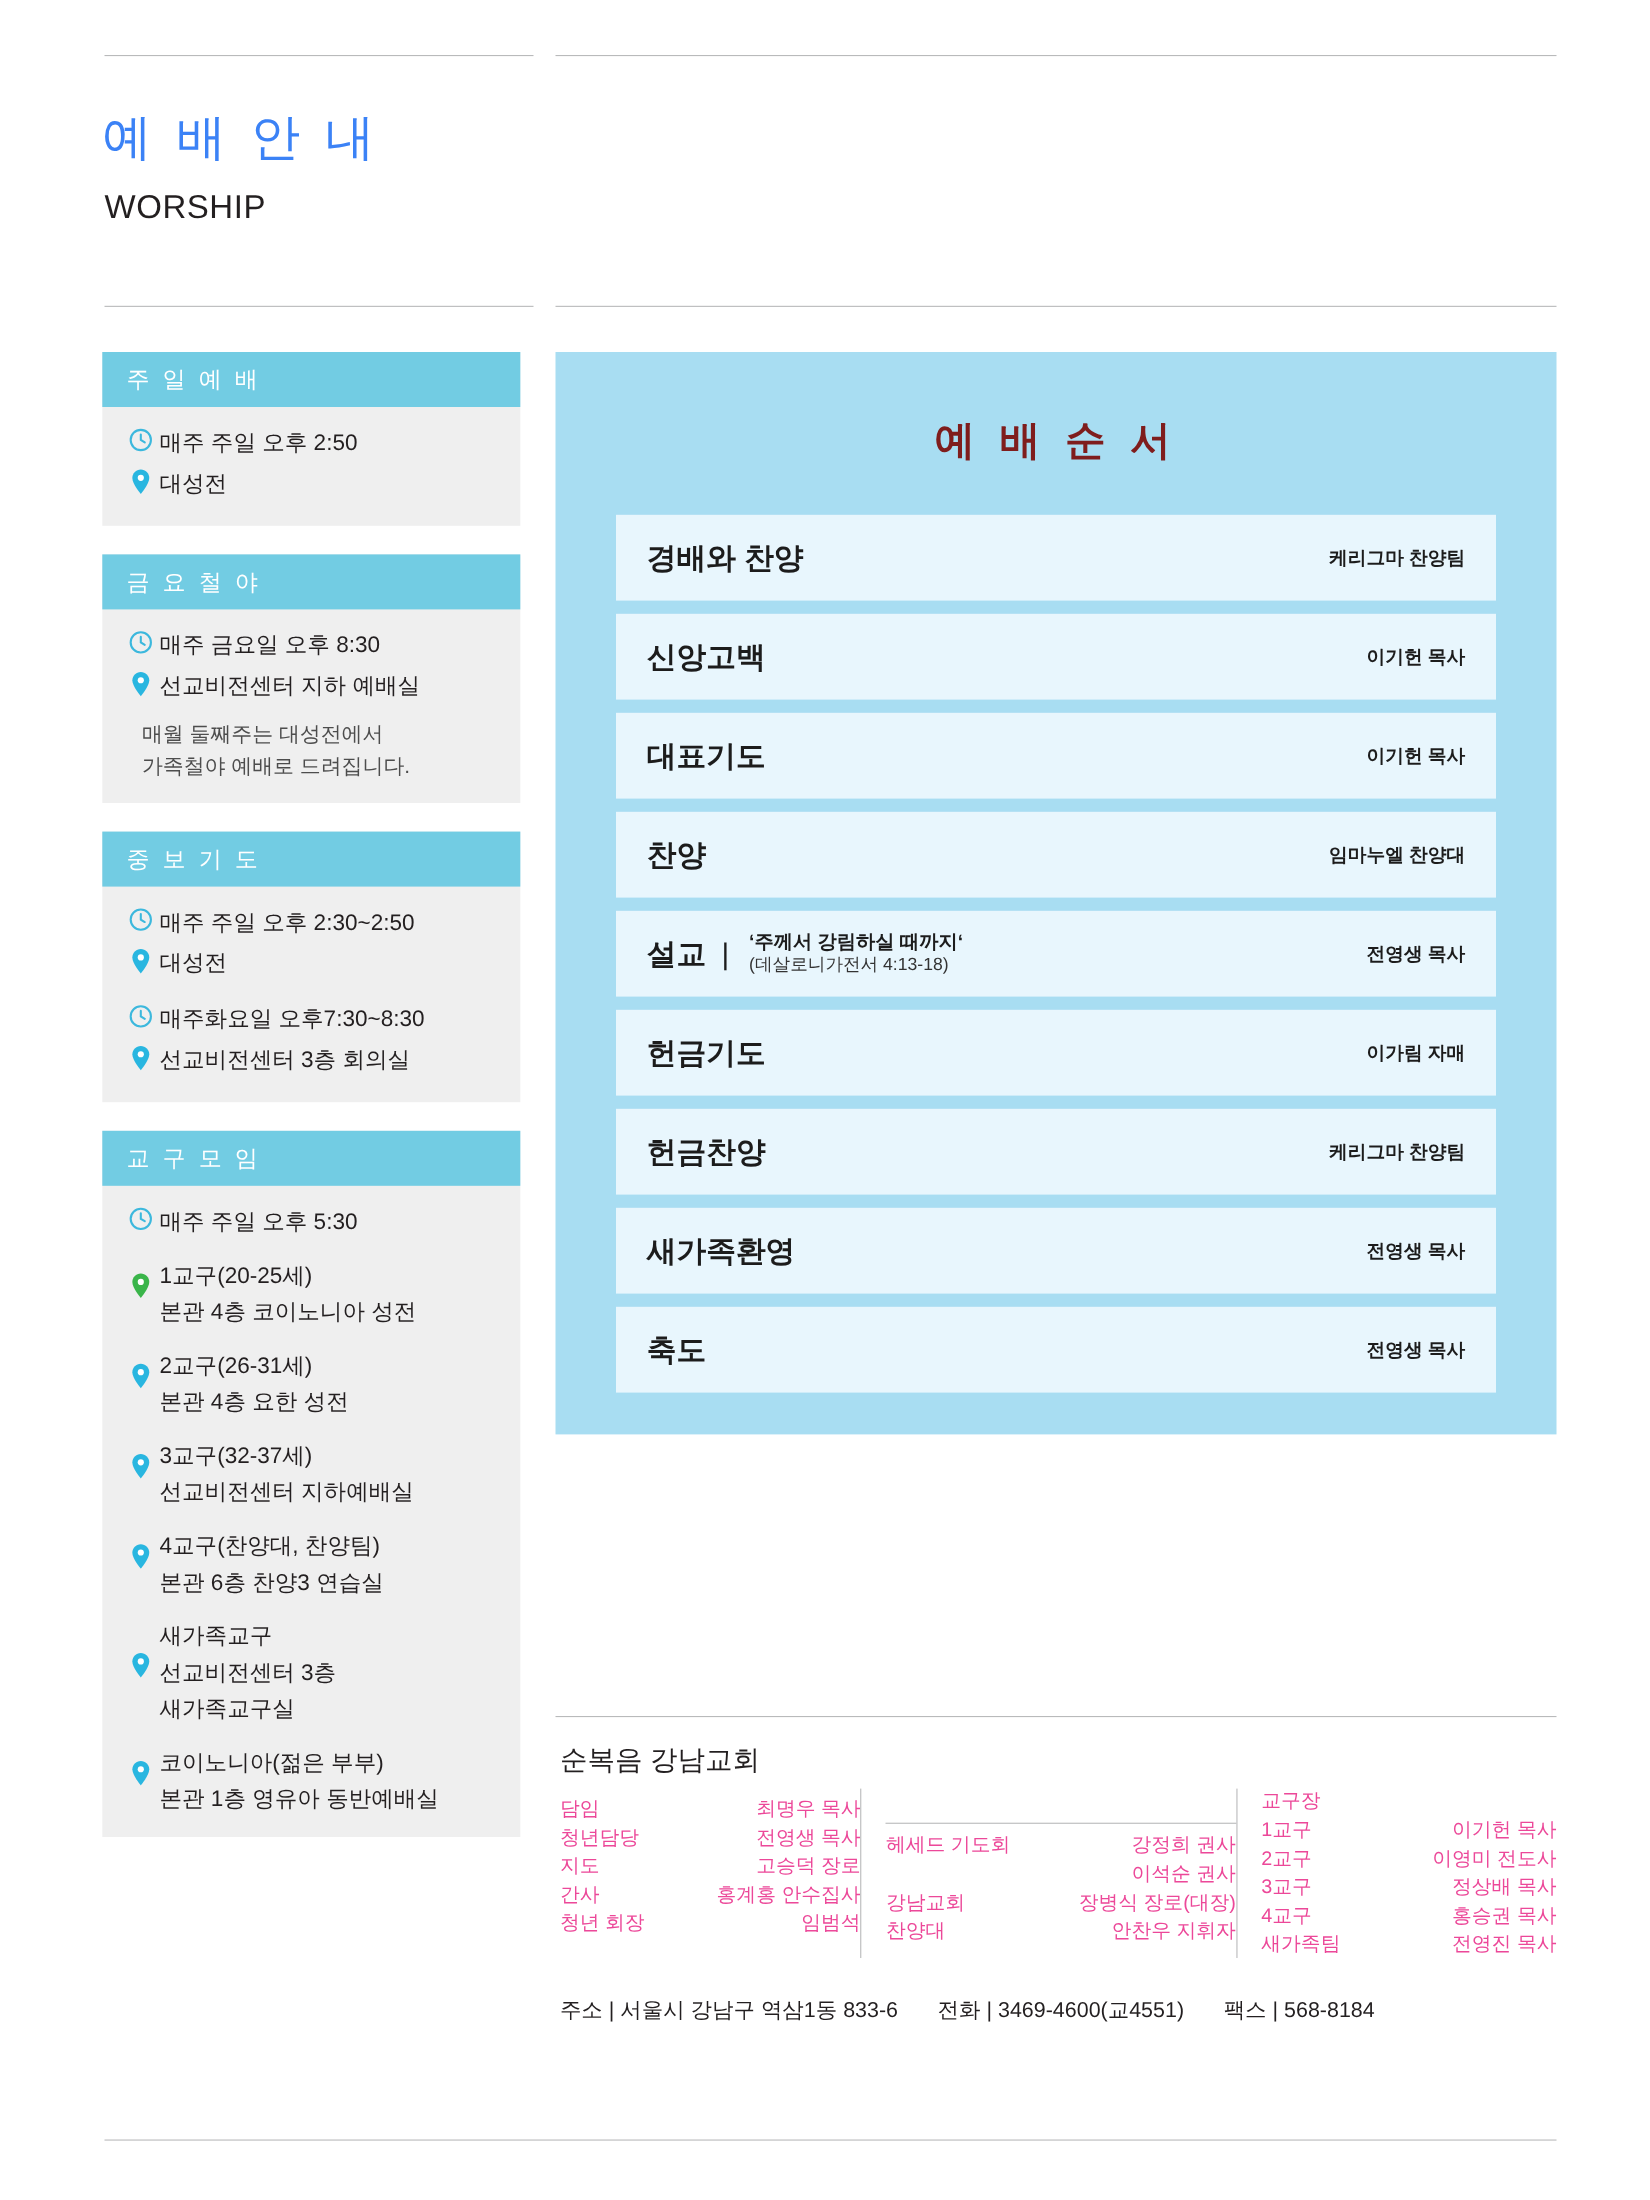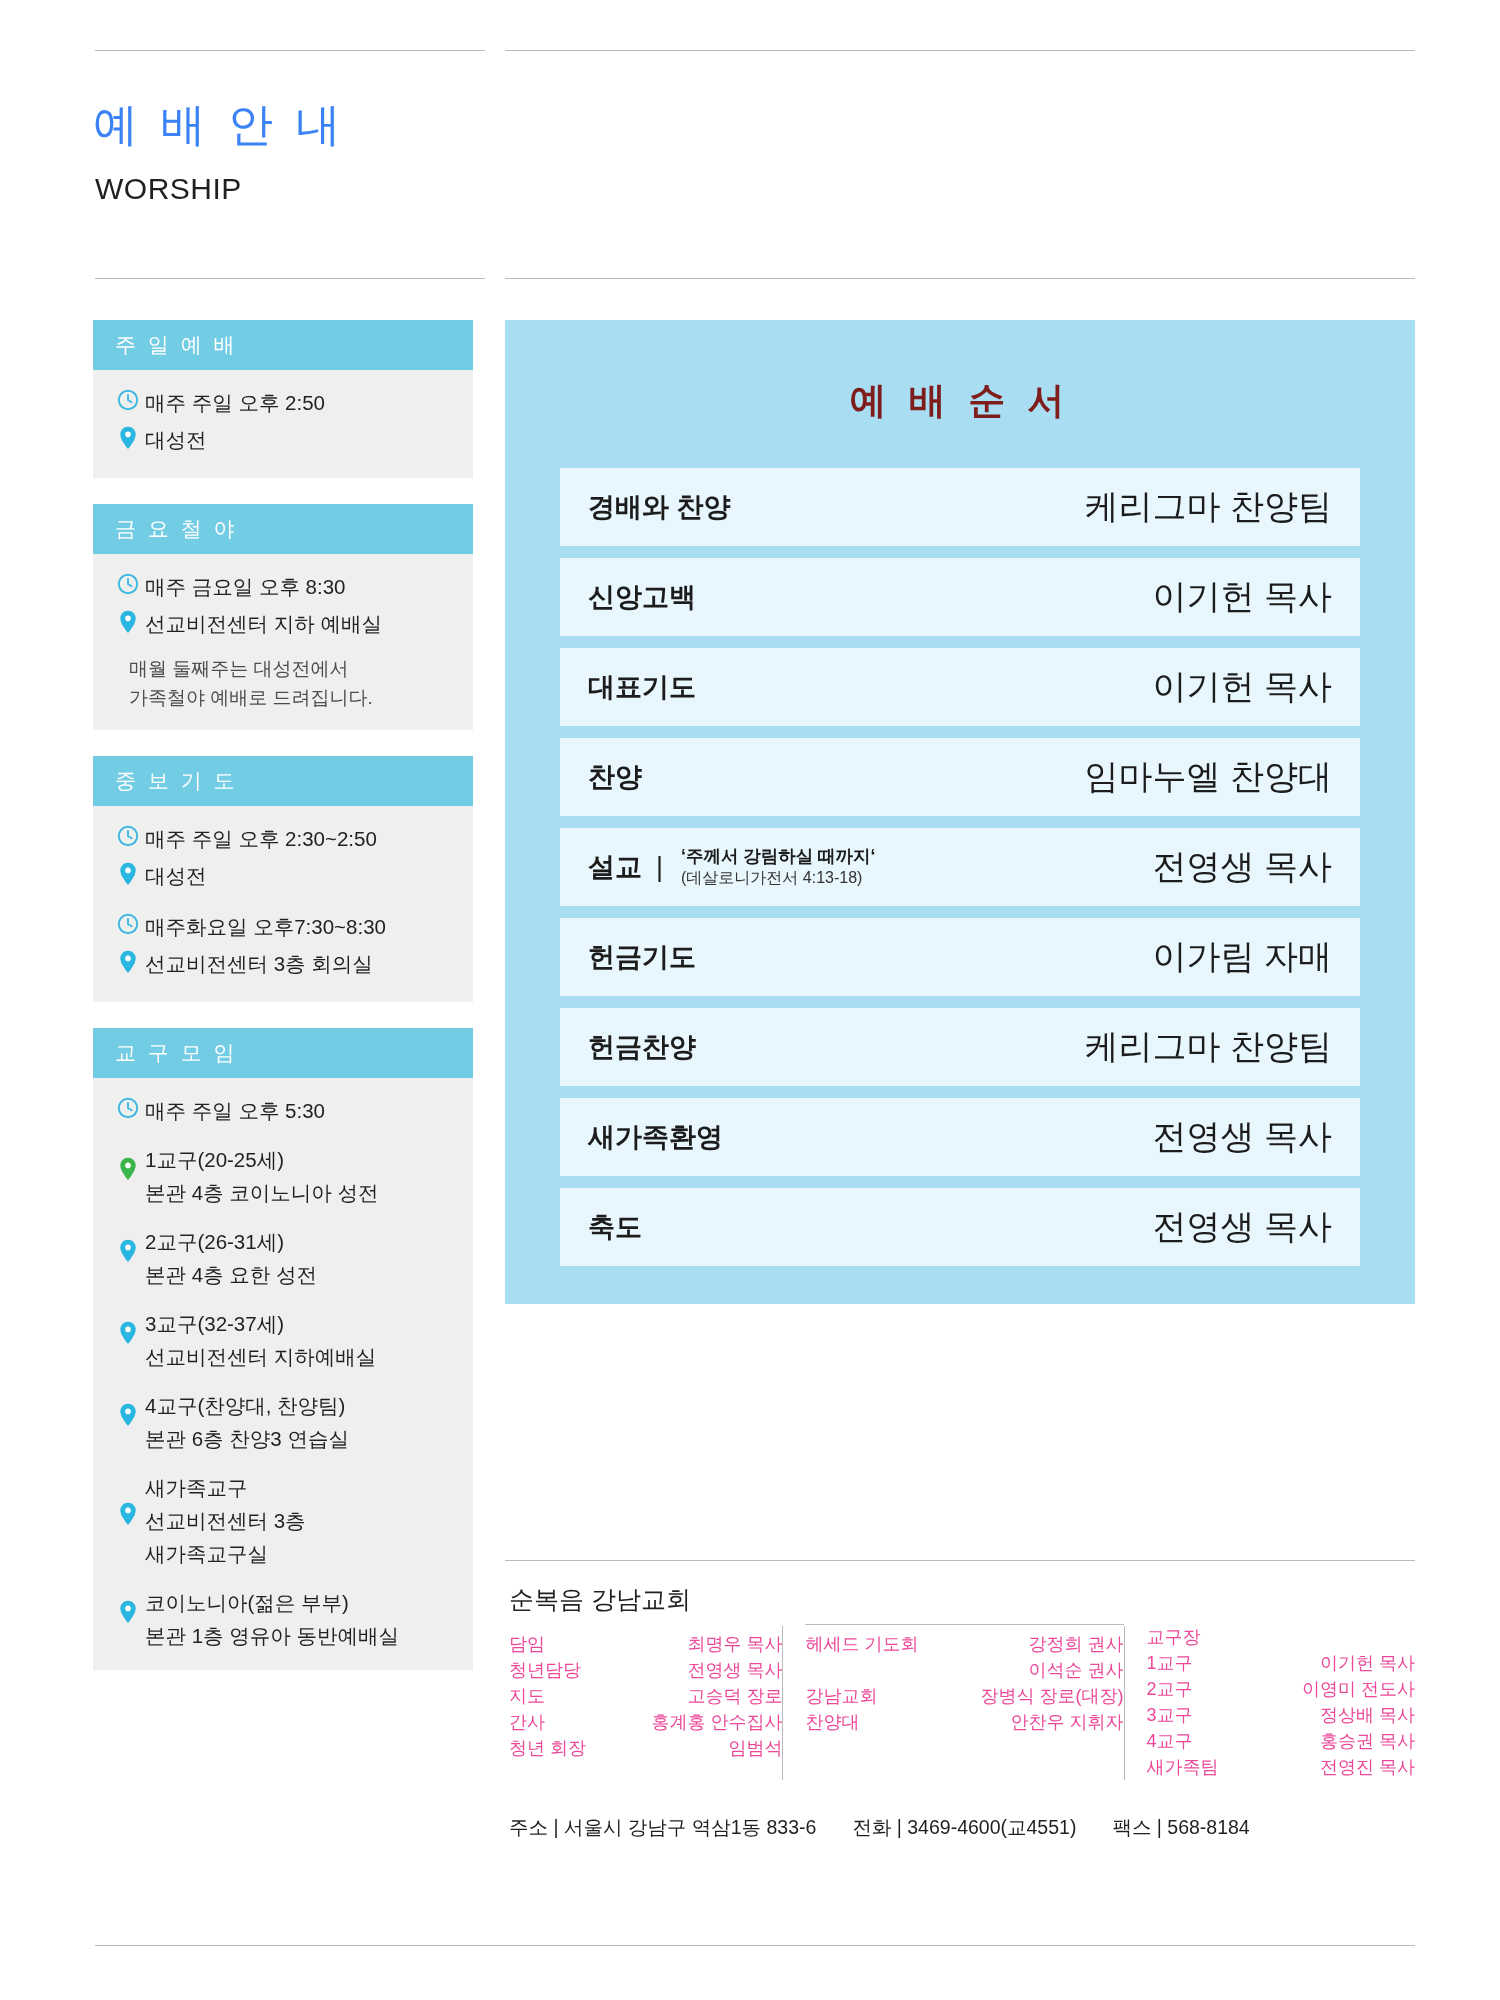--- a/index.html
+++ b/index.html
@@ -149,22 +149,22 @@
     gap: 12px;
   }
   .order-row .left {
     font-size: 27px;
     font-weight: 700;
     color: #1c1c1c;
     display: flex;
     align-items: center;
   }
   .order-row .right {
-    font-size: 34px;
-    font-weight: 400;
+    font-size: 17px;
+    font-weight: 700;
     color: #1c1c1c;
   }
   .sermon-sep {
     margin: 0 12px 0 14px;
     font-weight: 400;
   }
   .sermon-meta {
     margin-left: 6px;
     font-weight: 400;
   }
@@ -203,21 +203,21 @@
     display: flex;
     align-items: flex-start;
     padding-left: 4px;
   }
   .fcol {
     font-size: 18px;
     line-height: 26px;
     color: #ec4899;
   }
   .fcol-1 { width: 275px; }
-  .fcol-2 { width: 320px; padding-left: 22px; }
+  .fcol-2 { width: 320px; padding-left: 22px; margin-top: 33px; }
   .fcol-3 { width: 270px; padding-left: 22px; }
   .frow {
     display: flex;
     justify-content: space-between;
   }
   .frow .k { white-space: nowrap; }
   .frow .v { white-space: nowrap; }
   .divider-v {
     width: 1px;
     background: #b9babb;

